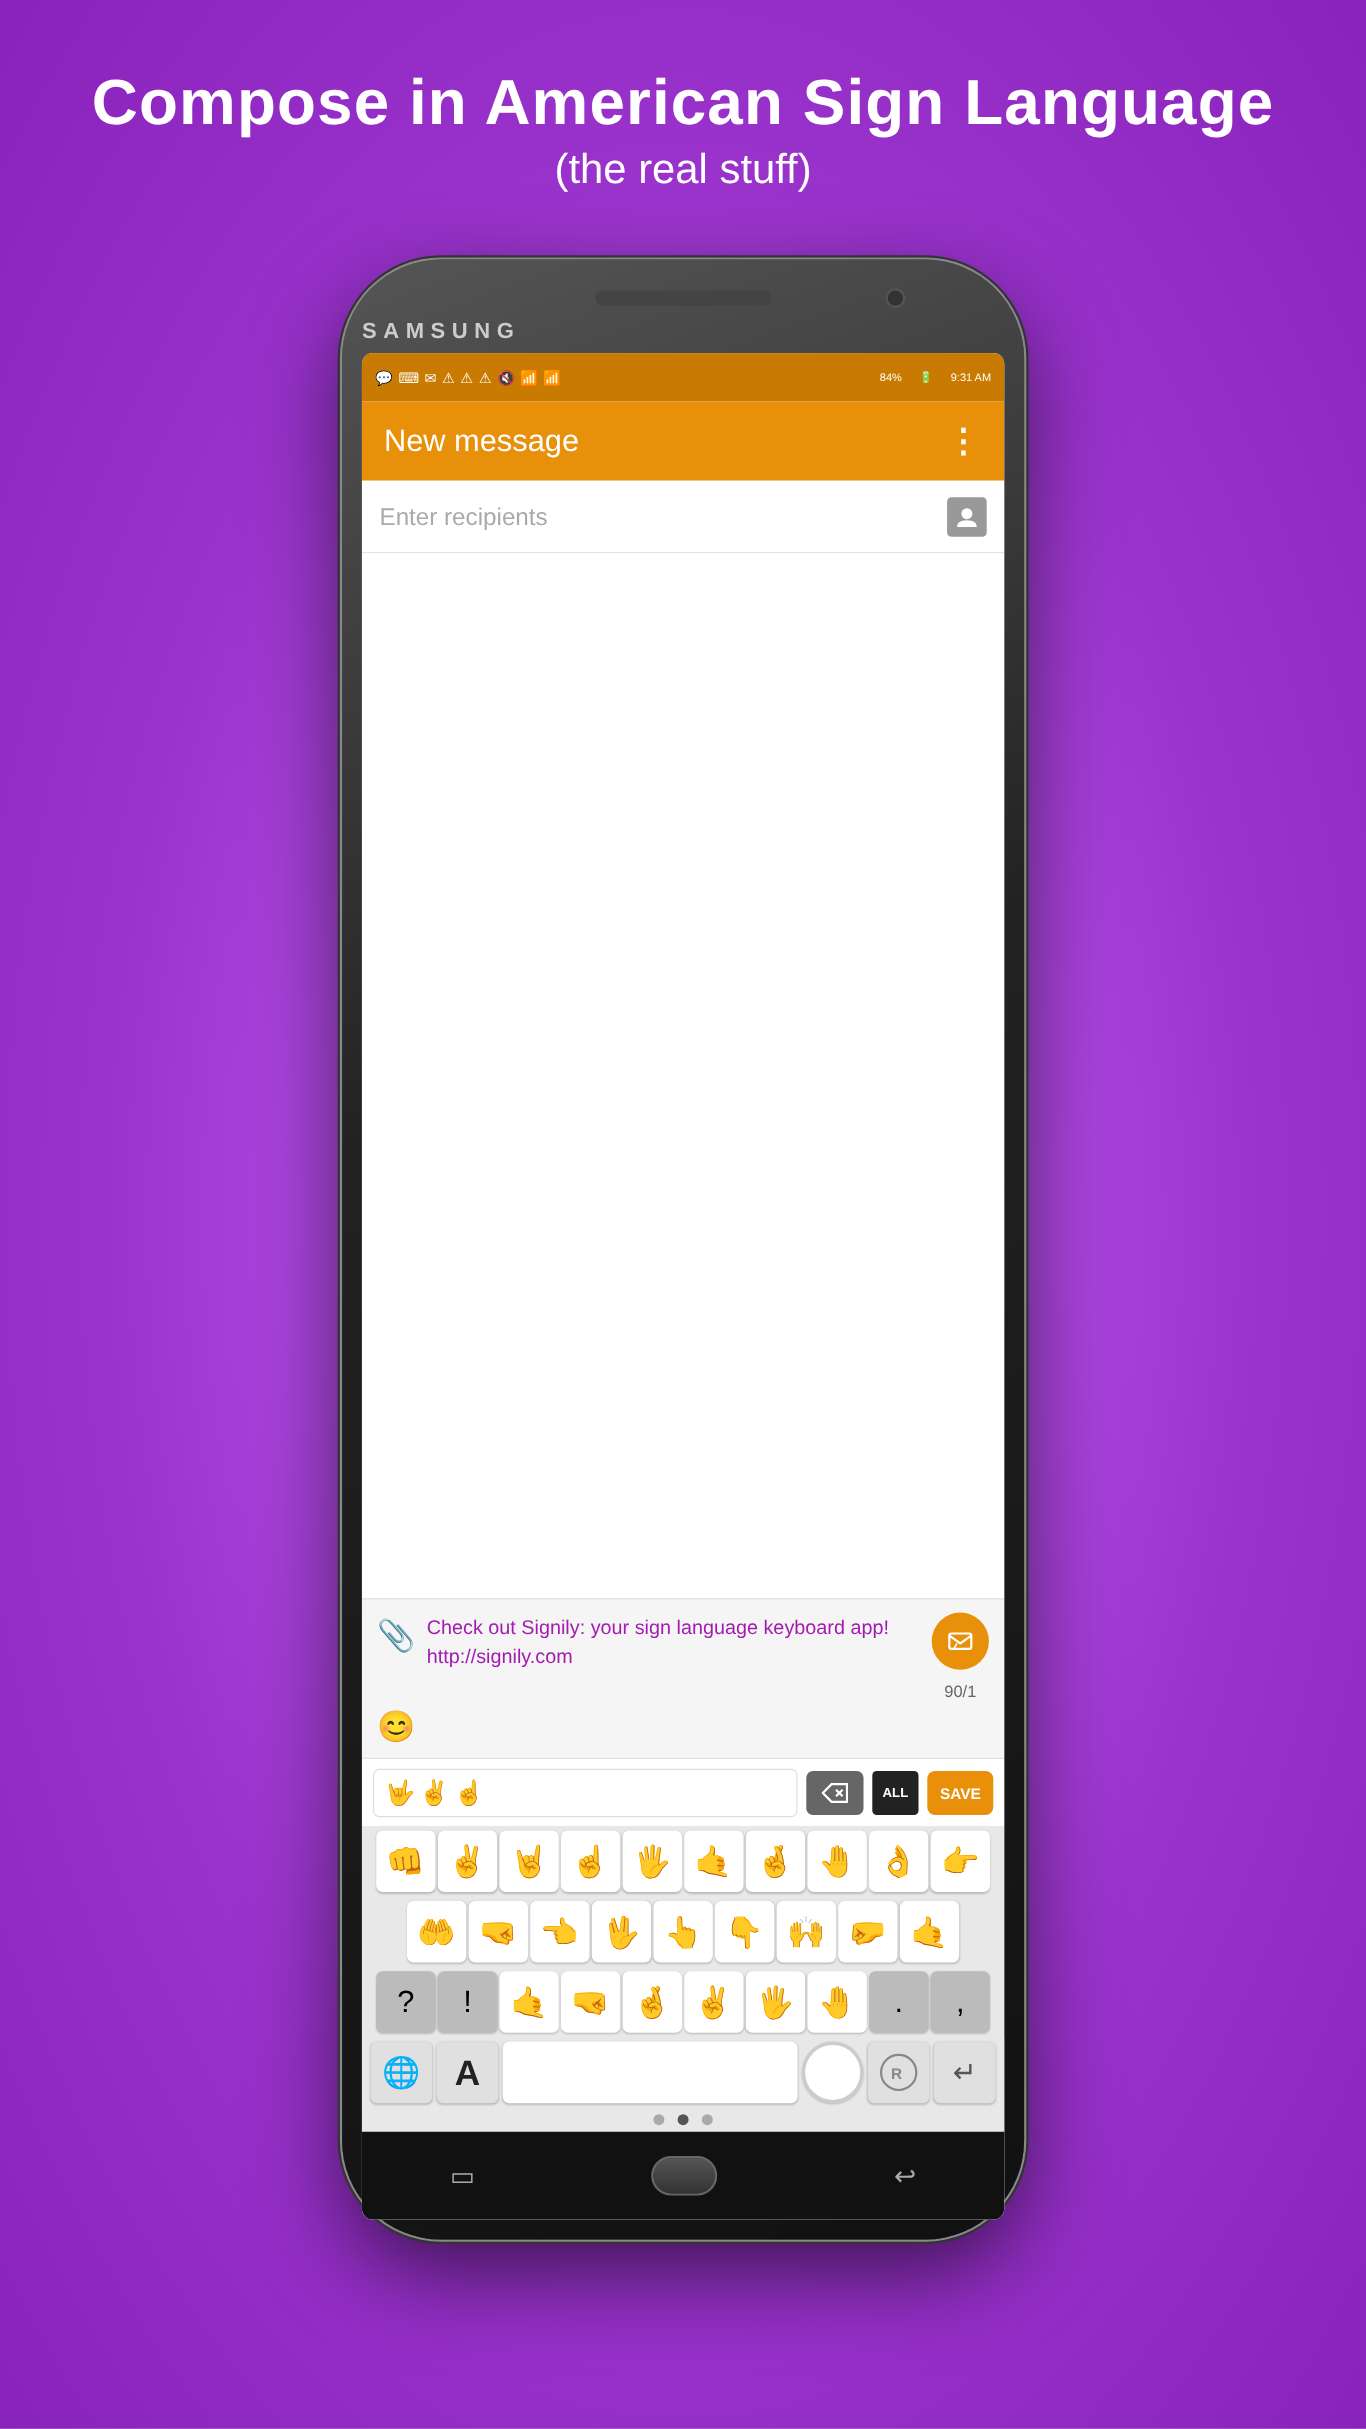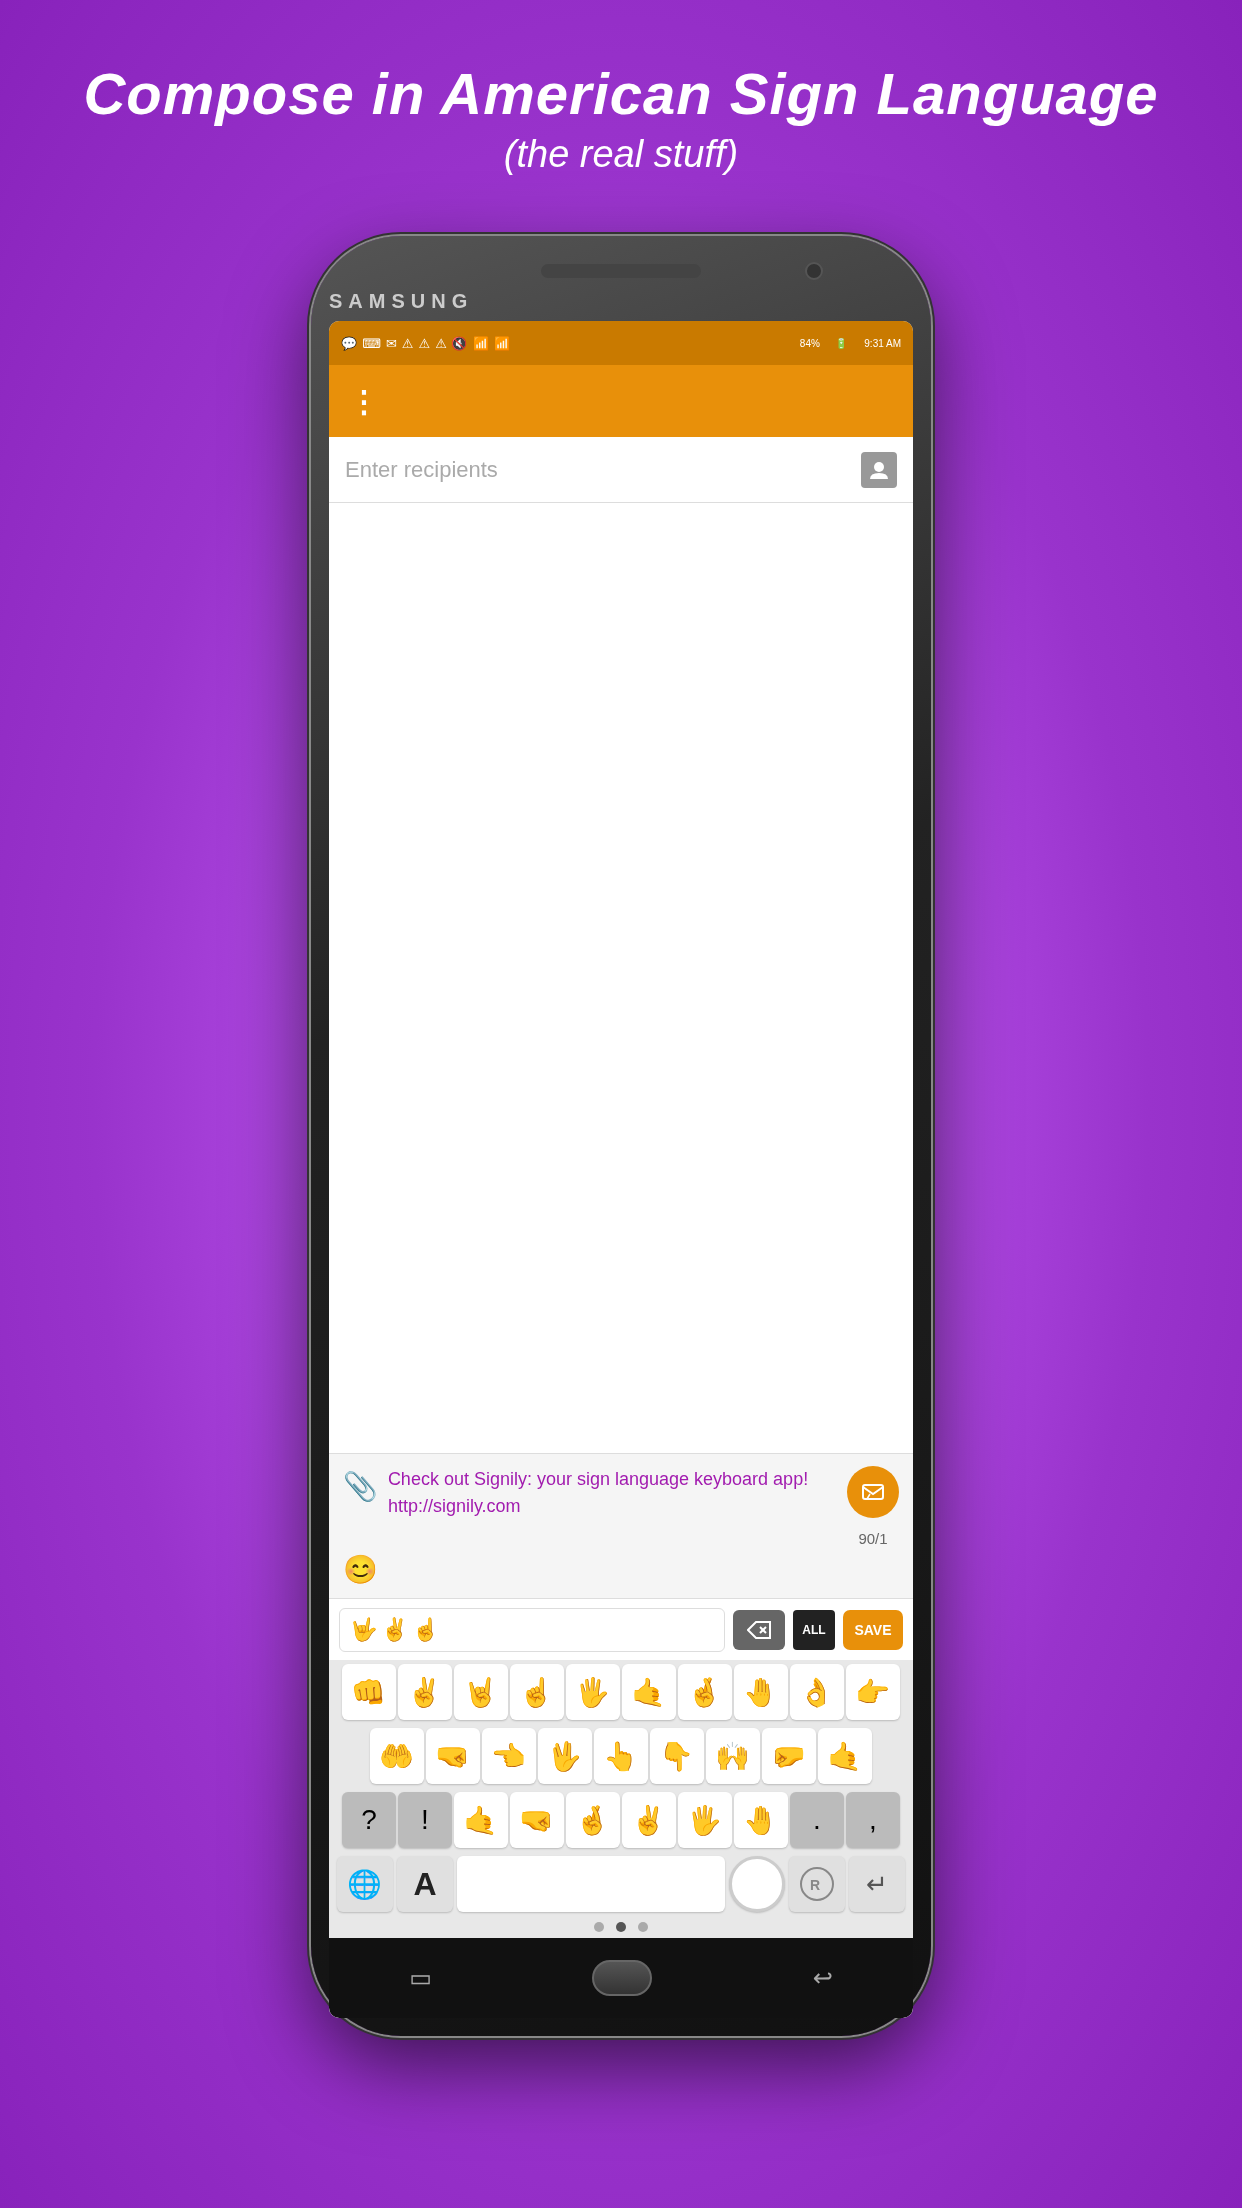--- a/index.html
+++ b/index.html
@@ -10,21 +10,20 @@
       display: flex;
       flex-direction: column;
       align-items: center;
       font-family: 'Arial', sans-serif;
       overflow: hidden;
     }
     .top-text {
       margin-top: 60px;
       text-align: center;
       color: white;
-      font-style: italic;
     }
     .top-text h1 {
       font-size: 58px;
       font-weight: 900;
       letter-spacing: 1px;
     }
     .top-text p {
       font-size: 38px;
       font-weight: 400;
       margin-top: 6px;
@@ -383,20 +382,21 @@
         <span class="status-icon">📶</span>
       </div>
       <div class="status-right">
         <span>84%</span>
         <span>🔋</span>
         <span>9:31 AM</span>
       </div>
     </div>
 
     <div class="app-bar">
+      <span class="app-bar-title">New message</span>
       <span class="app-bar-menu">⋮</span>
     </div>
 
     <div class="recipients-row">
       <span class="recipients-input">Enter recipients</span>
       <div class="contact-icon">
         <svg width="22" height="22" viewBox="0 0 22 22" fill="white">
           <circle cx="11" cy="8" r="5"></circle>
           <path d="M2 20 Q2 14 11 14 Q20 14 20 20Z"></path>
         </svg>

